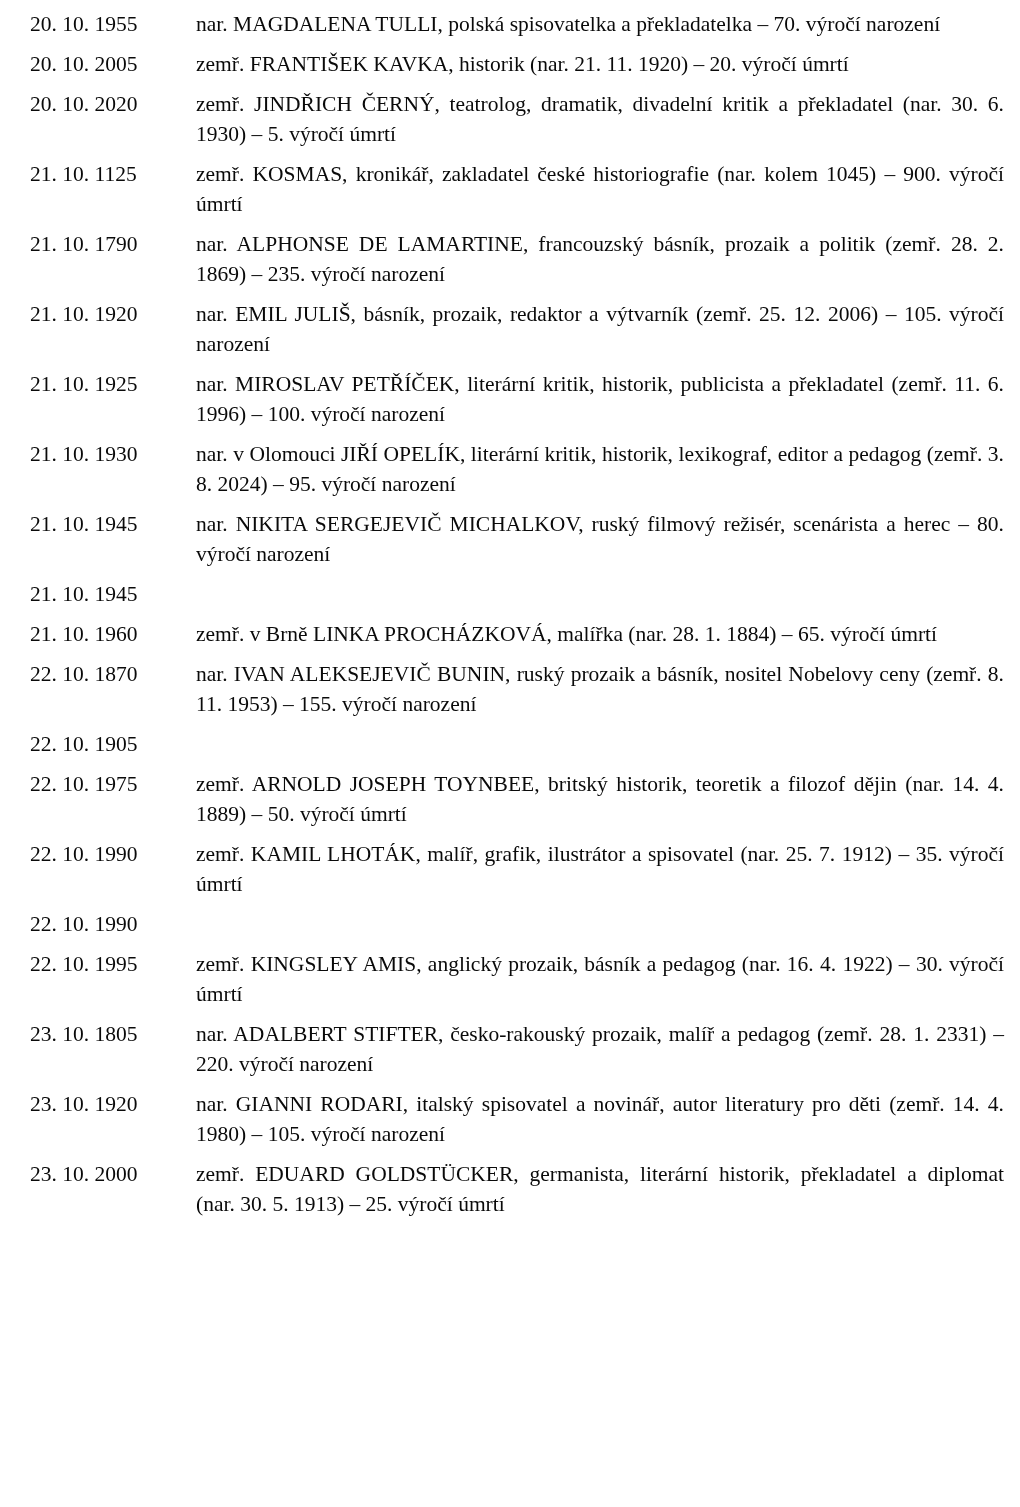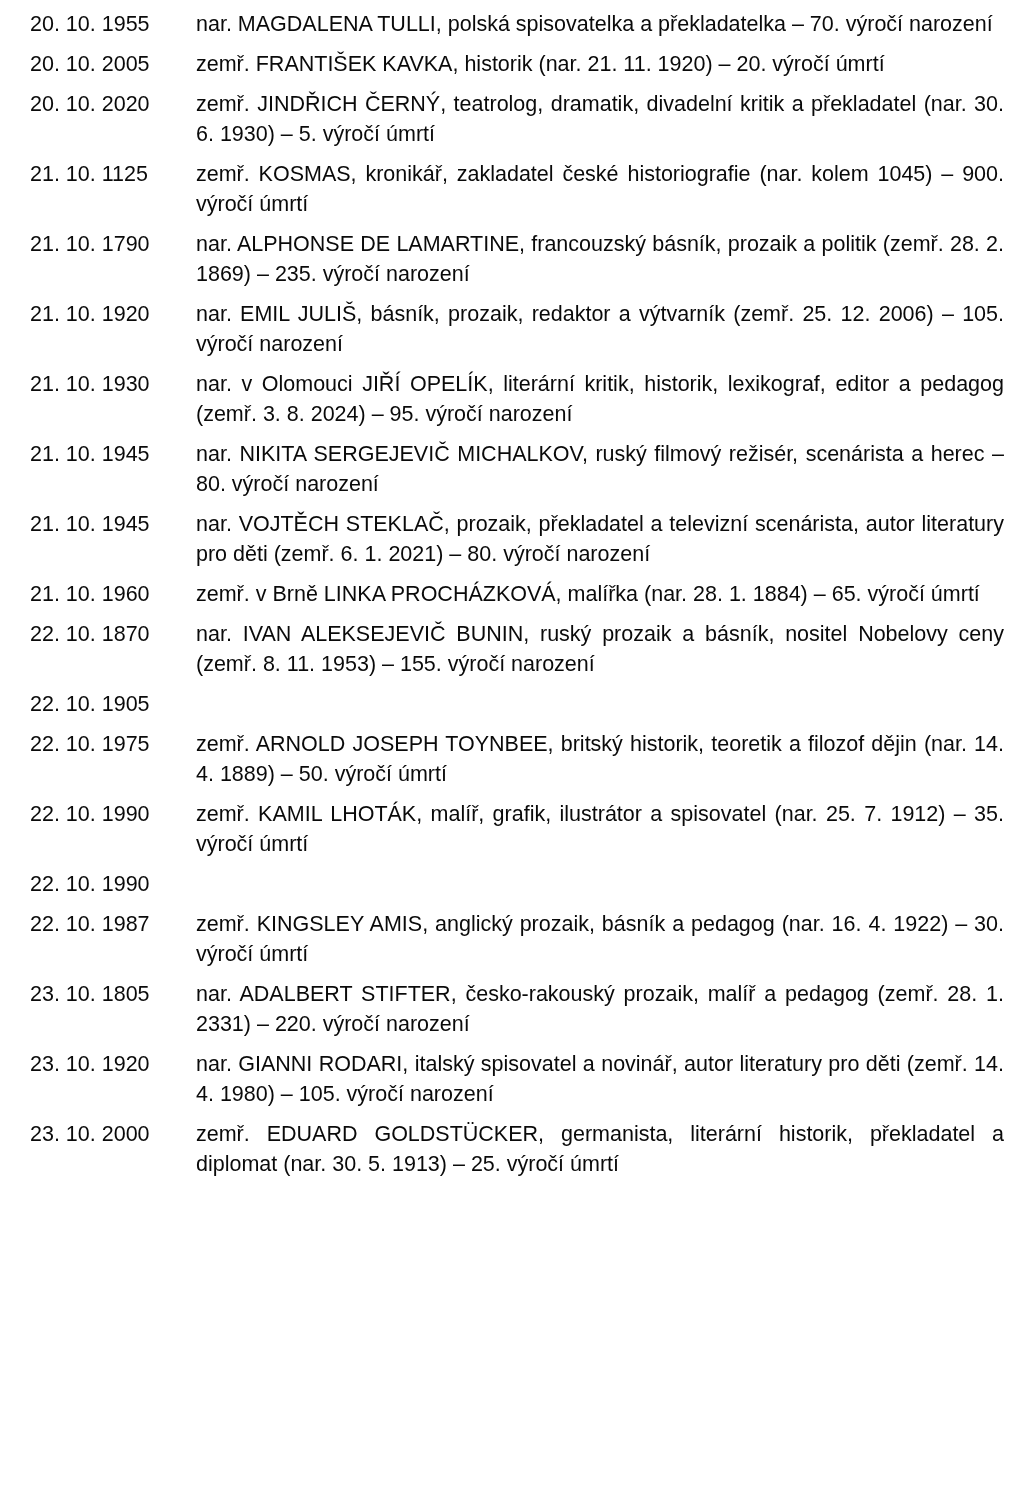--- a/index.html
+++ b/index.html
@@ -12,20 +12,21 @@
     min-height: 1507px;
     color: #0a0a0a;
     font-family: "Liberation Sans", sans-serif;
     font-size: 21.5px;
     line-height: 30px;
   }
   .page {
     padding: 9px 16px 10px 30px;
     box-sizing: border-box;
     width: 1020px;
+    font-family: Liberation Serif, serif;
   }
   .entry {
     display: flex;
     align-items: flex-start;
     margin-bottom: 10px;
   }
   .entry:last-child {
     margin-bottom: 0;
   }
   .date {
@@ -60,30 +61,33 @@
       </div>
       <div class="entry">
         <div class="date">21. 10. 1790</div>
         <div class="text">nar. ALPHONSE DE LAMARTINE, francouzský básník, prozaik a politik (zemř. 28. 2. 1869) – 235. výročí narození</div>
       </div>
       <div class="entry">
         <div class="date">21. 10. 1920</div>
         <div class="text">nar. EMIL JULIŠ, básník, prozaik, redaktor a výtvarník (zemř. 25. 12. 2006) – 105. výročí narození</div>
       </div>
       <div class="entry">
+        <div class="date">21. 10. 1925</div>
+        <div class="text">nar. MIROSLAV PETŘÍČEK, literární kritik, historik, publicista a překladatel (zemř. 11. 6. 1996) – 100. výročí narození</div>
+      </div>
+      <div class="entry">
         <div class="date">21. 10. 1930</div>
         <div class="text">nar. v Olomouci JIŘÍ OPELÍK, literární kritik, historik, lexikograf, editor a pedagog (zemř. 3. 8. 2024) – 95. výročí narození</div>
       </div>
       <div class="entry">
         <div class="date">21. 10. 1945</div>
         <div class="text">nar. NIKITA SERGEJEVIČ MICHALKOV, ruský filmový režisér, scenárista a herec – 80. výročí narození</div>
       </div>
       <div class="entry">
         <div class="date">21. 10. 1945</div>
-        <div class="text">nar. VOJTĚCH STEKLAČ, prozaik, překladatel a televizní scenárista, autor literatury pro děti (zemř. 6. 1. 2021) – 80. výročí narození</div>
       </div>
       <div class="entry">
         <div class="date">21. 10. 1960</div>
         <div class="text">zemř. v Brně LINKA PROCHÁZKOVÁ, malířka (nar. 28. 1. 1884) – 65. výročí úmrtí</div>
       </div>
       <div class="entry">
         <div class="date">22. 10. 1870</div>
         <div class="text">nar. IVAN ALEKSEJEVIČ BUNIN, ruský prozaik a básník, nositel Nobelovy ceny (zemř. 8. 11. 1953) – 155. výročí narození</div>
       </div>
       <div class="entry">
@@ -94,21 +98,21 @@
         <div class="text">zemř. ARNOLD JOSEPH TOYNBEE, britský historik, teoretik a filozof dějin (nar. 14. 4. 1889) – 50. výročí úmrtí</div>
       </div>
       <div class="entry">
         <div class="date">22. 10. 1990</div>
         <div class="text">zemř. KAMIL LHOTÁK, malíř, grafik, ilustrátor a spisovatel (nar. 25. 7. 1912) – 35. výročí úmrtí</div>
       </div>
       <div class="entry">
         <div class="date">22. 10. 1990</div>
       </div>
       <div class="entry">
-        <div class="date">22. 10. 1987</div>
+        <div class="date">22. 10. 1995</div>
         <div class="text">zemř. KINGSLEY AMIS, anglický prozaik, básník a pedagog (nar. 16. 4. 1922) – 30. výročí úmrtí</div>
       </div>
       <div class="entry">
         <div class="date">23. 10. 1805</div>
         <div class="text">nar. ADALBERT STIFTER, česko-rakouský prozaik, malíř a pedagog (zemř. 28. 1. 2331) – 220. výročí narození</div>
       </div>
       <div class="entry">
         <div class="date">23. 10. 1920</div>
         <div class="text">nar. GIANNI RODARI, italský spisovatel a novinář, autor literatury pro děti (zemř. 14. 4. 1980) – 105. výročí narození</div>
       </div>

